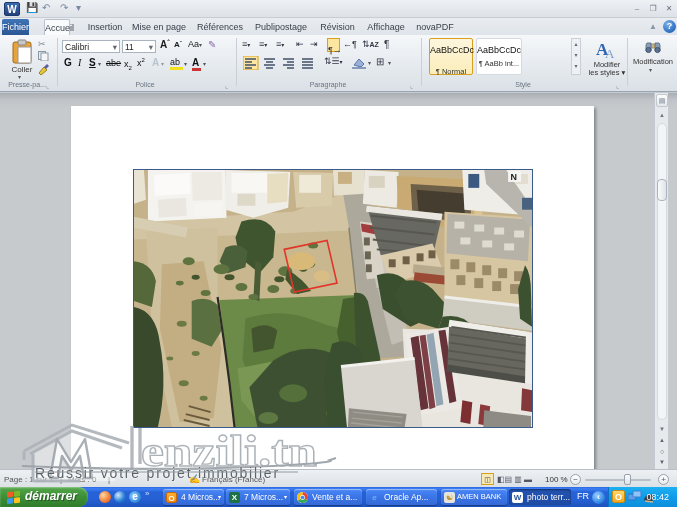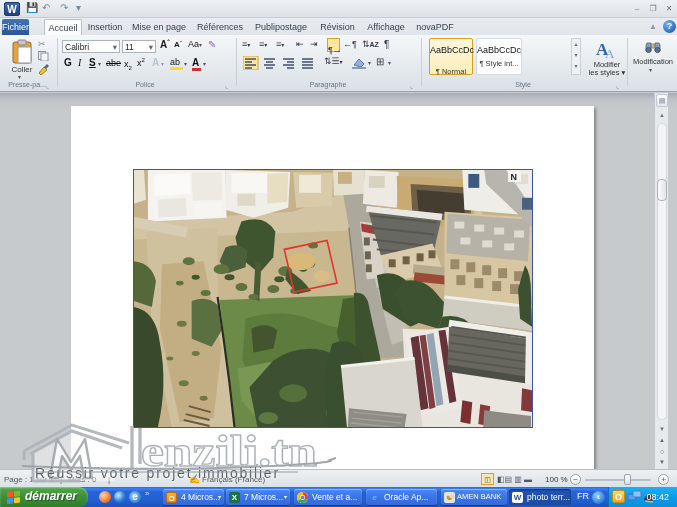--- a/index.html
+++ b/index.html
@@ -70,21 +70,21 @@
   <span class="qat" style="left:76px;">▾</span>
   <div class="winbtn" style="left:630px;">–</div>
   <div class="winbtn" style="left:646px;">❐</div>
   <div class="winbtn" style="left:662px;">✕</div>
 </div>
 
 <div id="tabrow">
   <div style="position:absolute; left:649px; top:4px; font-size:8px; color:#8a96a4;">▲</div>
   <div style="position:absolute; left:663px; top:2px; width:13px; height:13px; border-radius:7px; background:radial-gradient(circle at 35% 30%, #7ab2e8, #2e6cc0 70%, #1a4a9a); color:#fff; font-size:9px; font-weight:bold; text-align:center; line-height:13px;">?</div>
   <div class="tab" id="tab-fichier">Fichier</div>
-  <div class="tab" id="tab-accueil" style="left:44px; width:38px;">Accueil</div>
+  <div class="tab" id="tab-accueil" style="left:44px; width:26px;">Accueil</div>
   <div class="tab" style="left:85px; width:40px;">Insertion</div>
   <div class="tab" style="left:128px; width:62px;">Mise en page</div>
   <div class="tab" style="left:193px; width:54px;">Références</div>
   <div class="tab" style="left:250px; width:62px;">Publipostage</div>
   <div class="tab" style="left:315px; width:45px;">Révision</div>
   <div class="tab" style="left:363px; width:46px;">Affichage</div>
   <div class="tab" style="left:412px; width:46px;">novaPDF</div>
 </div>
 
 <div id="ribbon">
@@ -167,21 +167,21 @@
   <div style="position:absolute; left:368px; top:24px; font-size:6px; color:#556;">▾</div>
   <div style="position:absolute; left:376px; top:21px; font-size:10px; color:#334;">⊞</div>
   <div style="position:absolute; left:388px; top:24px; font-size:6px; color:#556;">▾</div>
 
   <div style="position:absolute; left:429px; top:3px; width:44px; height:37px; background:linear-gradient(#fdf6dd,#fbedba); border:1px solid #d8a01d; border-radius:2px;">
     <div style="margin-top:6px; text-align:center; font-size:9px; color:#111;">AaBbCcDc</div>
     <div style="margin-top:12px; text-align:center; font-size:7.5px; color:#333;">¶ Normal</div>
   </div>
   <div style="position:absolute; left:476px; top:3px; width:46px; height:37px; background:#fff; border:1px solid #d5dae0; border-radius:2px;">
     <div style="margin-top:6px; text-align:center; font-size:9px; color:#111;">AaBbCcDc</div>
-    <div style="margin-top:4px; text-align:center; font-size:7.5px; color:#333;">¶ Style int...</div>
+    <div style="margin-top:4px; text-align:center; font-size:7.5px; color:#333;">¶ AaBb int...</div>
   </div>
   <div style="position:absolute; left:571px; top:3px; width:10px; height:37px; background:#eef1f4; border:1px solid #c8cfd7; font-size:6px; color:#667; text-align:center; line-height:11px;">▴<br>▾<br>▾</div>
 
   <svg style="position:absolute; left:595px; top:3px;" width="24" height="22" viewBox="0 0 24 22">
     <text x="1" y="17" font-size="17" font-weight="bold" fill="#2e66b0" font-family="Liberation Serif,serif">A</text>
     <text x="10" y="20" font-size="13" fill="#7aa0cc" font-family="Liberation Serif,serif">A</text>
   </svg>
   <div style="position:absolute; left:586px; top:26px; width:42px; text-align:center; font-size:7.5px; color:#333; line-height:8px;">Modifier<br>les styles ▾</div>
 
   <svg style="position:absolute; left:645px; top:4px;" width="16" height="15" viewBox="0 0 16 15">

